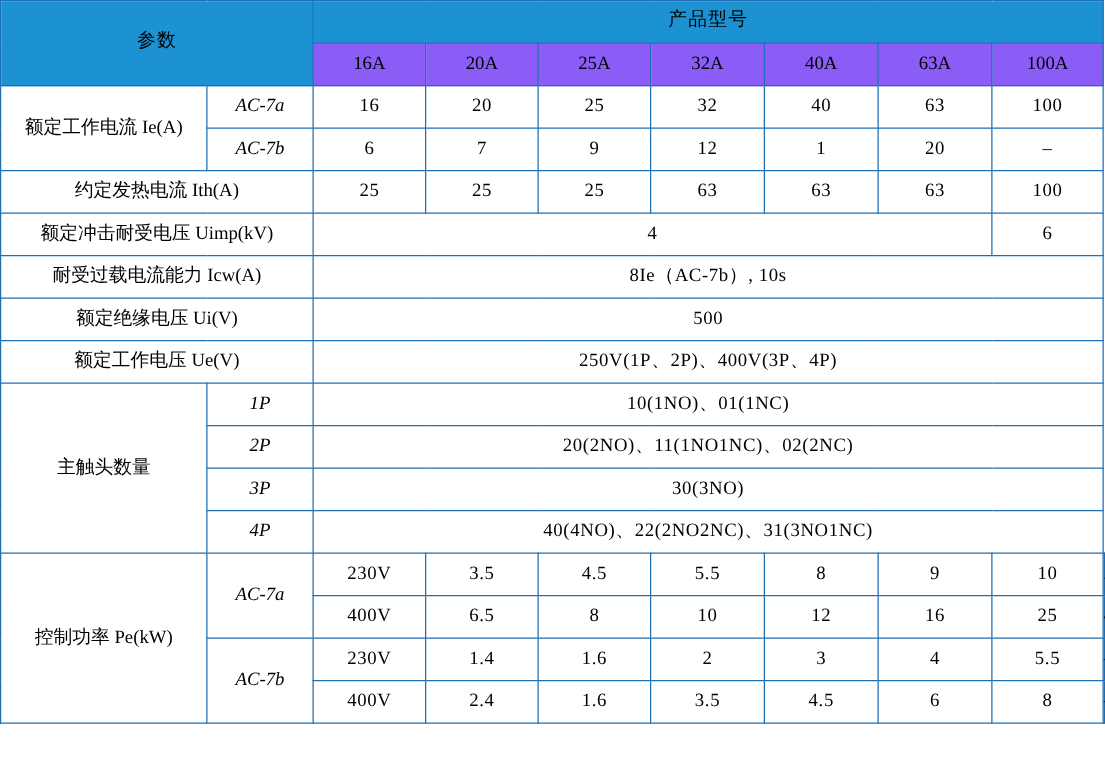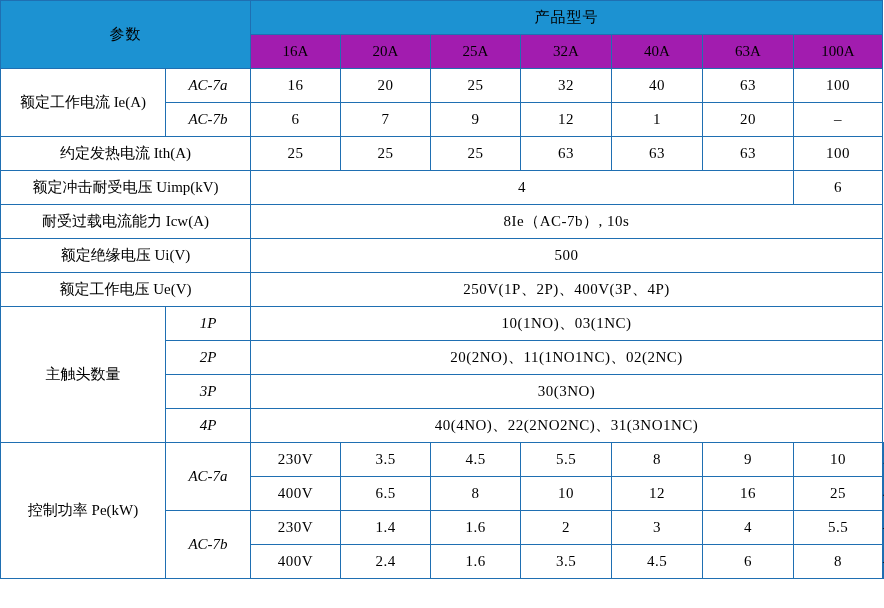--- a/index.html
+++ b/index.html
@@ -28,23 +28,24 @@
     color: #000000;
     padding: 0;
     height: 33px;
     line-height: 1.25;
   }
   .hdr {
     background: #1c92d2;
     color: #ffffff;
     font-size: 17px;
     letter-spacing: 1px;
+    font-family: Liberation Mono, monospace;
   }
   .hdr-sub {
-    background: #a21caf;
+    background: #8b5cf6;
     color: #ffffff;
     font-size: 15px;
   }
   .rowlabel {
     text-align: left;
     padding-left: 8px;
     font-size: 15px;
   }
   .sublabel {
     font-size: 15px;
@@ -139,21 +140,21 @@
     </tr>
 
     <tr>
       <td class="rowlabel" colspan="2">额定工作电压 Ue(V)</td>
       <td class="wide" colspan="7">250V(1P、2P)、400V(3P、4P)</td>
     </tr>
 
     <tr>
       <td class="rowlabel" rowspan="4">主触头数量</td>
       <td class="sublabel">1P</td>
-      <td class="wide" colspan="7">10(1NO)、03(1NC)</td>
+      <td class="wide" colspan="7">10(1NO)、01(1NC)</td>
     </tr>
     <tr>
       <td class="sublabel">2P</td>
       <td class="wide" colspan="7">20(2NO)、11(1NO1NC)、02(2NC)</td>
     </tr>
     <tr>
       <td class="sublabel">3P</td>
       <td class="wide" colspan="7">30(3NO)</td>
     </tr>
     <tr>

